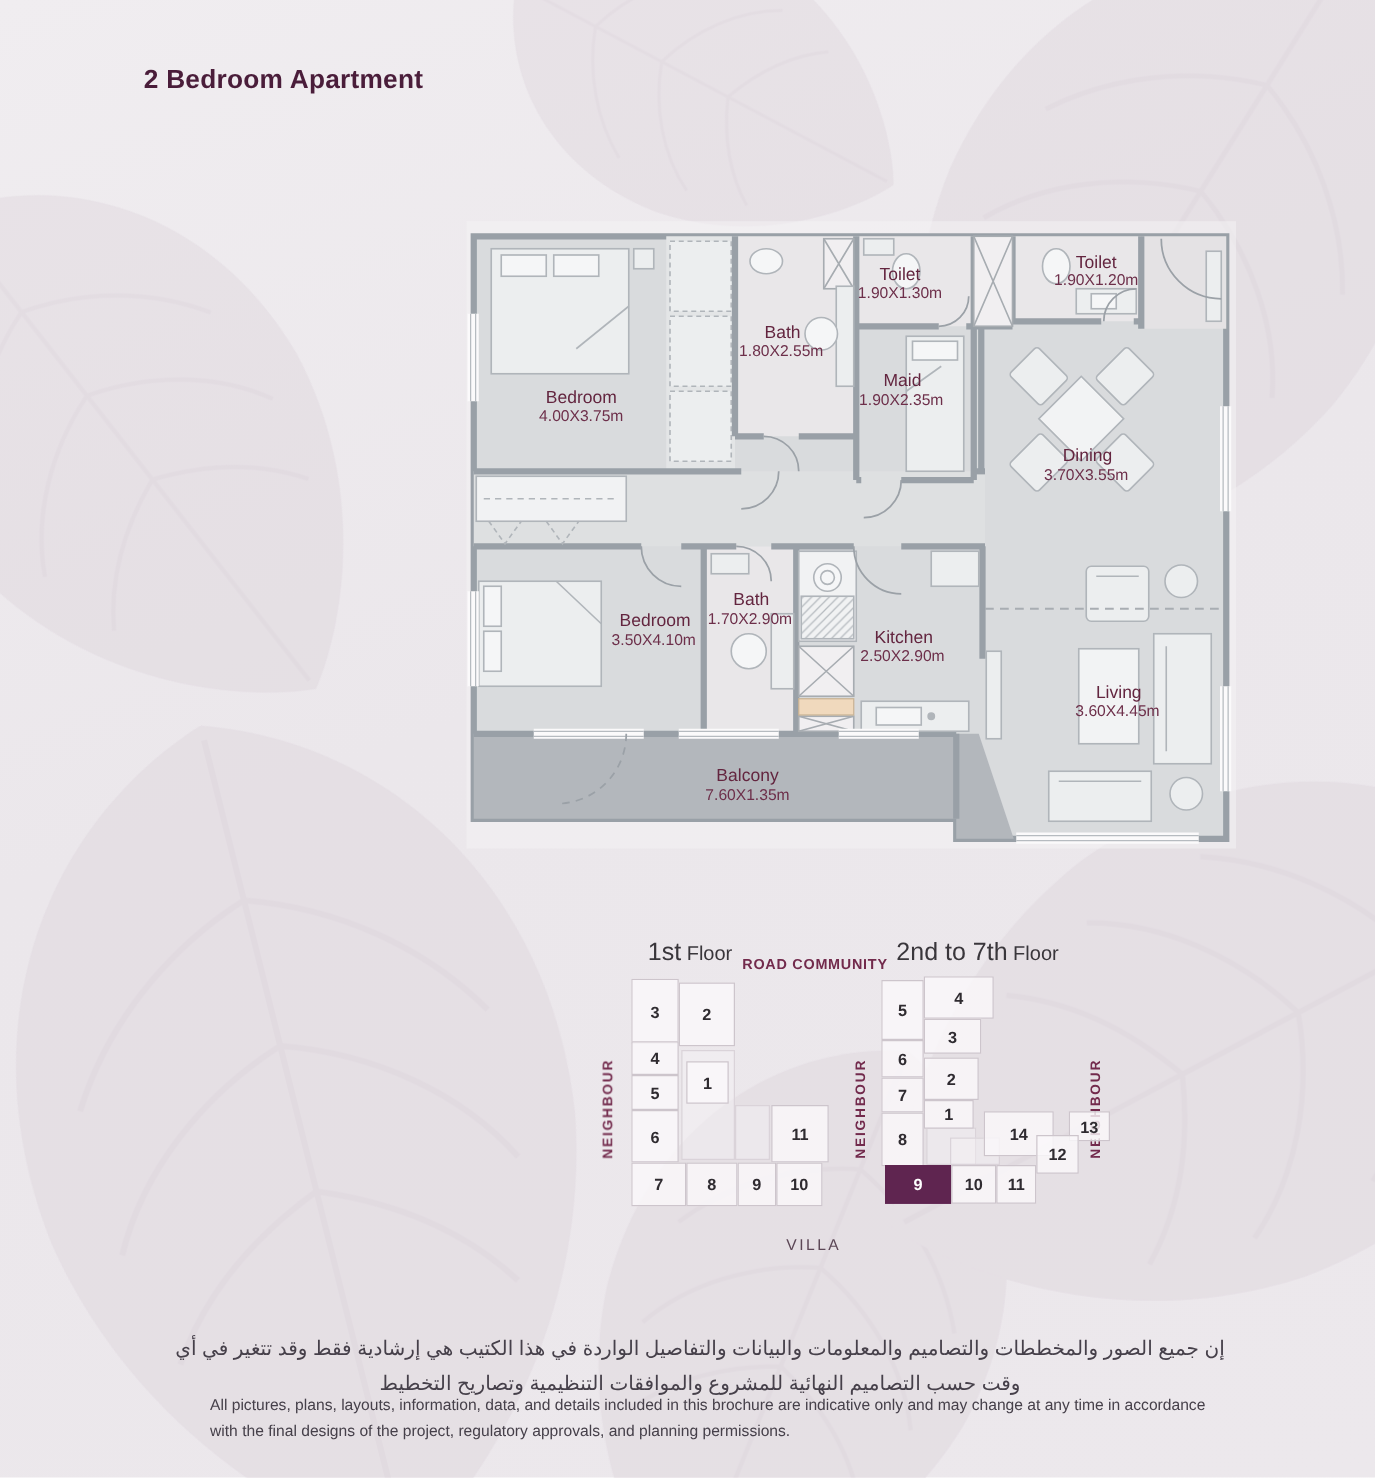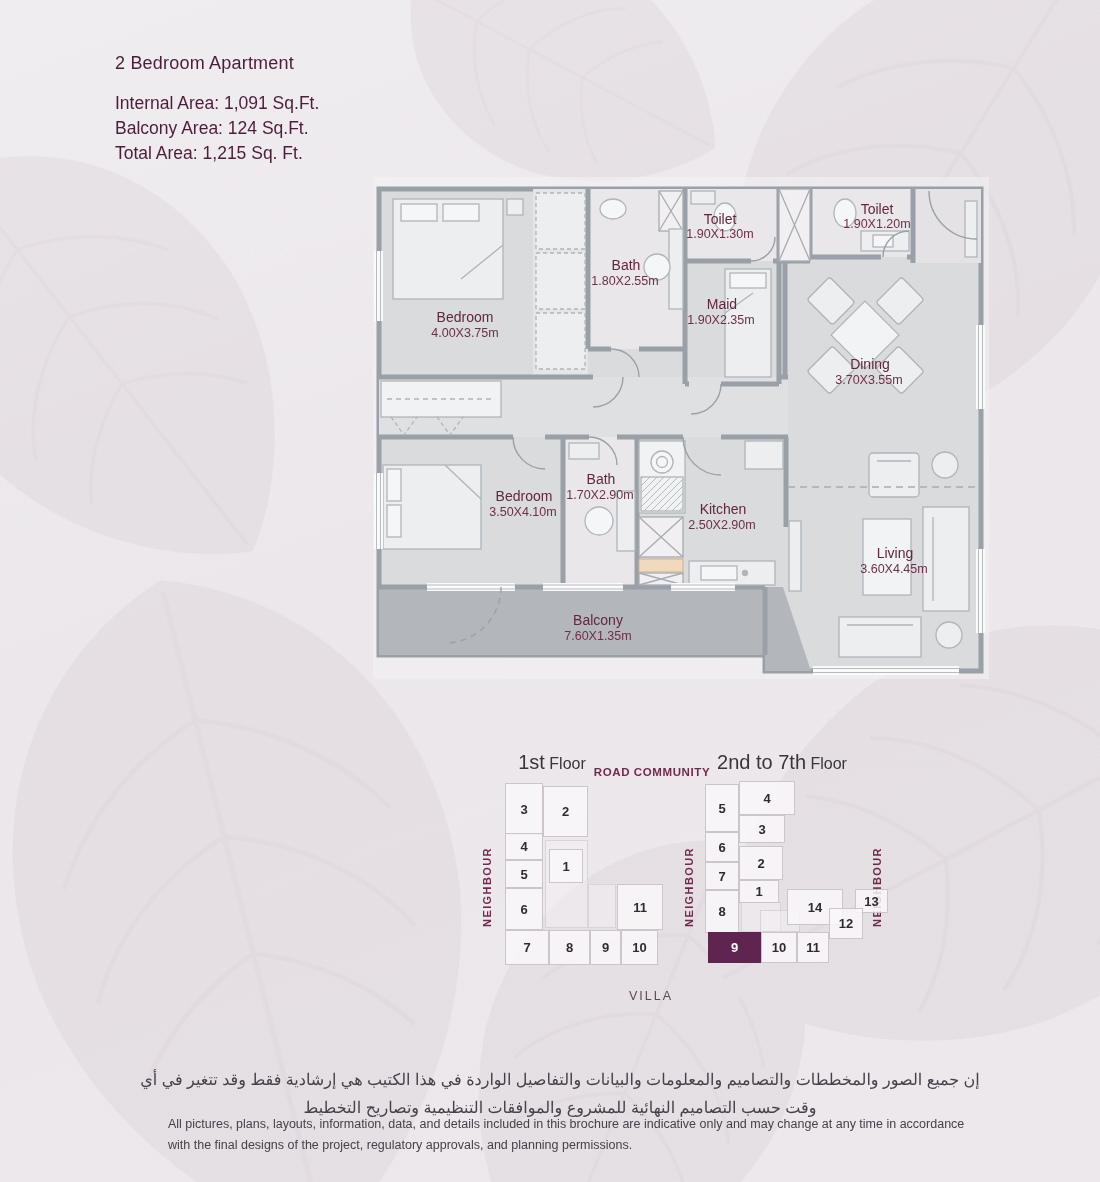--- a/index.html
+++ b/index.html
@@ -2,21 +2,21 @@
 <html><head>
 <meta charset="utf-8">
 <style>
   html,body{margin:0;padding:0;}
   .page{position:relative;width:1100px;height:1182px;overflow:hidden;
         font-family:"Liberation Sans",sans-serif;
         background:linear-gradient(160deg,#f0edf0 0%,#ebe7eb 45%,#ece8ec 100%);}
   .bg-leaves{position:absolute;left:0;top:0;width:1100px;height:1182px;}
   
   .title-block{position:absolute;left:115px;top:50px;color:#4a1d3a;}
-  .title-line{font-size:18px;font-weight:normal;line-height:27px;letter-spacing:.2px;}
+  .title-line{font-size:21px;font-weight:bold;line-height:27px;letter-spacing:.2px;}
   .area-lines{margin-top:14px;font-size:17.5px;font-weight:500;line-height:25px;}
   
   .plan{position:absolute;left:373px;top:173px;width:616px;height:506px;}
   
   .kp-heading{position:absolute;color:#39363b;text-align:center;white-space:nowrap;margin-top:32px;}
   .kp-heading .num{font-size:20px;}
   .kp-heading .word{font-size:16px;}
   .villa{position:absolute;left:577px;top:766px;width:150px;text-align:center;
          font-size:11.5px;font-weight:600;letter-spacing:.6px;color:#722a4c;}
   .neighbour{position:absolute;width:110px;text-align:center;transform:rotate(-90deg);
@@ -53,25 +53,20 @@
       <use href="#leaf" transform="translate(80,330) rotate(-38) scale(1.7)"></use>
       <use href="#leaf" transform="translate(230,860) rotate(-14) scale(2.4)"></use>
       <use href="#leaf" transform="translate(650,1030) rotate(22) scale(1.7)"></use>
       <use href="#leaf" transform="translate(1020,820) rotate(62) scale(2.1)"></use>
       <use href="#leaf" transform="translate(540,55) rotate(-62) scale(1.2)"></use>
     </g>
   </svg>
 
   <div class="title-block">
     <div class="title-line">2 Bedroom Apartment</div>
-    <div class="area-lines">
-      <div>Internal Area: 1,091 Sq.Ft.</div>
-      <div>Balcony Area: 124 Sq.Ft.</div>
-      <div>Total Area: 1,215 Sq. Ft.</div>
-    </div>
   </div>
 
   <svg class="plan" viewBox="0 0 616 506">
     <defs>
       <pattern id="hatch" width="7" height="7" patternUnits="userSpaceOnUse">
         <path d="M0,7 L7,0 M-1,1 L1,-1 M6,8 L8,6" stroke="#b6bbc0" stroke-width="1" fill="none"></path>
       </pattern>
     </defs>
 
     <rect x="0" y="4" width="616" height="502" fill="#f4f2f4" opacity="0.55"></rect>

